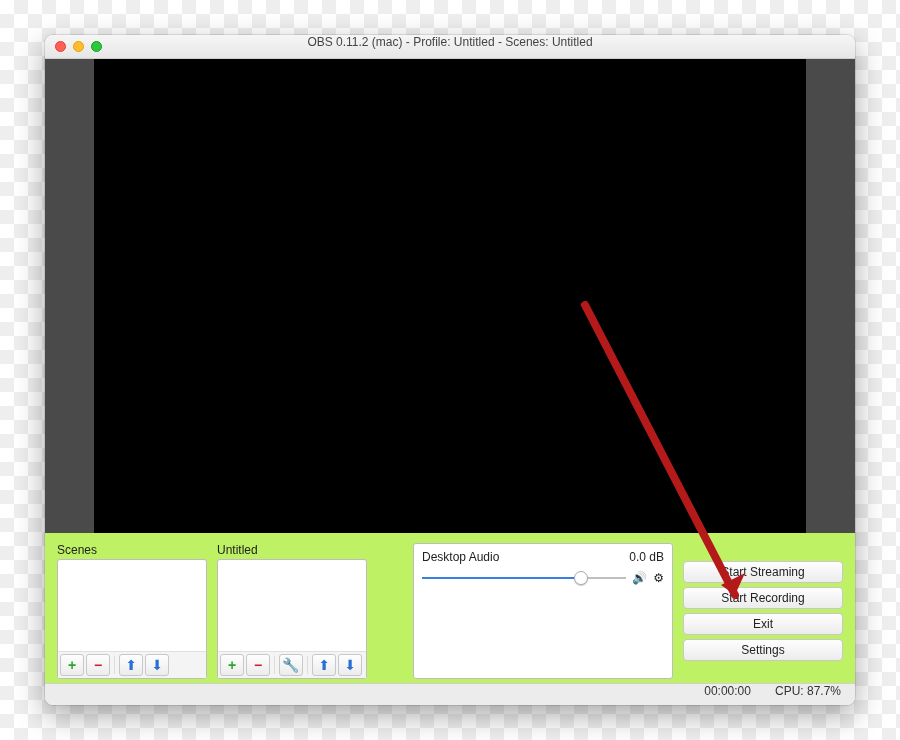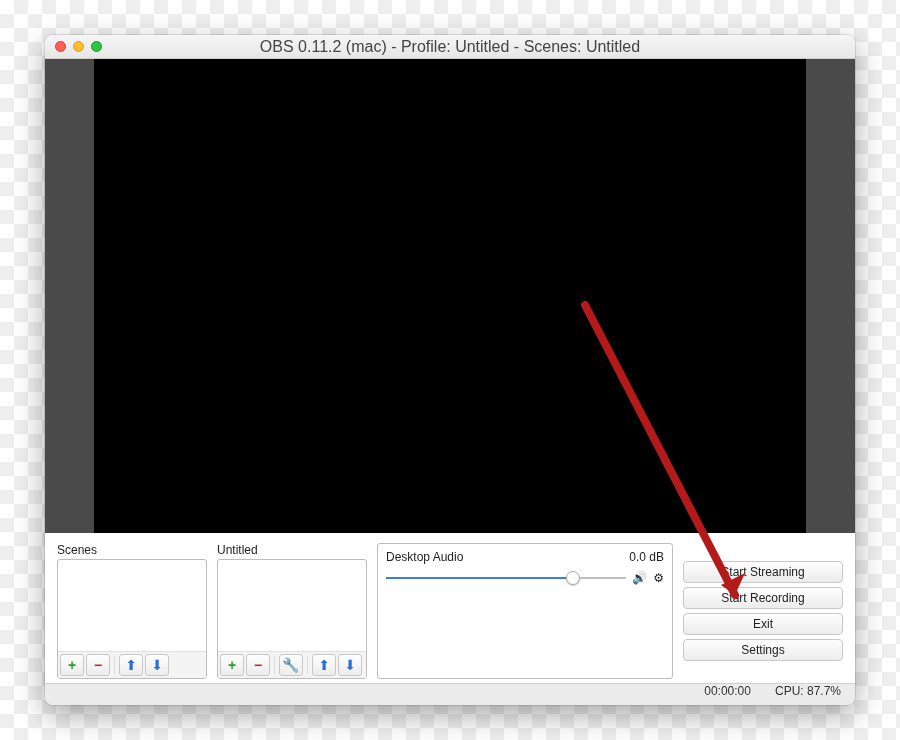--- a/index.html
+++ b/index.html
@@ -20,33 +20,33 @@
     border-radius:8px;
     box-shadow: 0 10px 30px rgba(0,0,0,.35), 0 0 0 1px rgba(0,0,0,.1);
     display:flex; flex-direction:column;
     overflow:hidden;
     position:relative;
   }
   .titlebar {
     height:24px;
     background: linear-gradient(#f6f6f6,#e6e6e6);
     border-bottom:1px solid #cfcfcf;
-    display:flex; align-items:center;
+    display:flex; align-items:flex-start;
     position:relative;
-    font-size:16px; color:#444;
+    font-size:12px; color:#444;
   }
   .traffic { position:absolute; left:10px; top:6px; display:flex; gap:7px; }
   .tl { width:11px; height:11px; border-radius:50%; }
   .tl.red{background:#ff5f57;border:1px solid #e33e32;}
   .tl.yellow{background:#ffbd2e;border:1px solid #e0a200;}
   .tl.green{background:#28c940;border:1px solid #13a10e;}
   .title { margin:0 auto; }
   .preview-wrap { flex:1 1 auto; background:#4a4a4a; display:flex; align-items:center; justify-content:center; }
   .preview { background:#000; width:88%; height:100%; }
-  .lower { background:#ffffff; padding:10px 12px 4px 12px; display:flex; gap:10px; }
+  .lower { background:#bef264; padding:10px 12px 4px 12px; display:flex; gap:10px; }
   .panel-col { display:flex; flex-direction:column; }
   .panel-label { font-size:12px; color:#222; margin-bottom:2px; display:flex; align-items:center; gap:4px;}
   .listbox {
     background:#fff; border:1px solid #bdbdbd; border-radius:3px;
     width:150px; height:120px; display:flex; flex-direction:column;
   }
   .listbox .spacer { flex:1; }
   .btnrow {
     display:flex; gap:2px; padding:2px;
     border-top:1px solid #e0e0e0; background:#f4f4f4;
@@ -55,21 +55,21 @@
     width:24px; height:22px; border:1px solid #c8c8c8; border-radius:3px;
     background:linear-gradient(#fefefe,#ececec);
     display:flex; align-items:center; justify-content:center; font-size:14px; cursor:pointer;
   }
   .ibtn.plus{color:#2aa52a;font-weight:bold;}
   .ibtn.minus{color:#c22;font-weight:bold;}
   .ibtn.blue{color:#2a6fd6;}
   .divider { width:1px; background:#ddd; margin:2px 2px;}
   .mixer {
     flex:1; background:#fff; border:1px solid #bdbdbd; border-radius:3px;
-    height:120px; padding:6px 8px; font-size:12px; color:#222; min-width:200px;
+    height:120px; padding:6px 8px; font-size:12px; color:#222; min-width:200px;margin-left:36px;
   }
   .mix-row{display:flex;justify-content:space-between;align-items:center;}
   .slider-row{display:flex;align-items:center;gap:6px;margin-top:6px;}
   .slider{flex:1;height:16px;position:relative;}
   .slider .track{position:absolute;left:0;right:0;top:7px;height:2px;background:#bfbfbf;}
   .slider .fill{position:absolute;left:0;width:78%;top:7px;height:2px;background:#3a7ee0;}
   .slider .thumb{position:absolute;left:78%;top:1px;transform:translateX(-50%);width:14px;height:14px;border-radius:50%;background:#fff;border:1px solid #aaa;box-shadow:0 1px 1px rgba(0,0,0,.2);}
   .side-btns{display:flex;flex-direction:column;gap:4px;width:160px;padding-top:18px;}
   .macbtn{
     height:22px;border:1px solid #c8c8c8;border-radius:4px;

